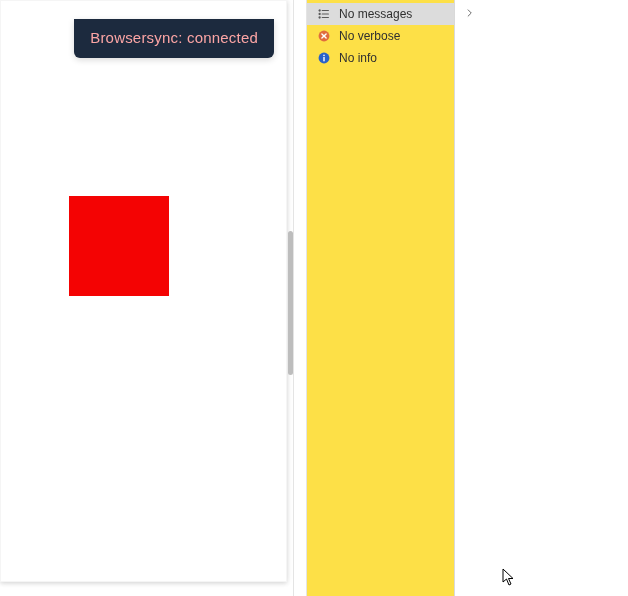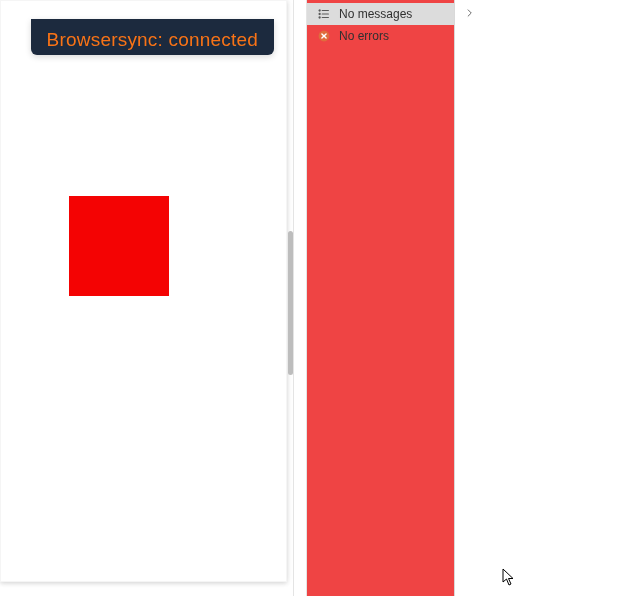--- a/index.html
+++ b/index.html
@@ -23,24 +23,24 @@
     box-shadow: 0 0 6px rgba(0,0,0,0.12), 0 2px 4px rgba(0,0,0,0.08);
     border: 1px solid rgba(0,0,0,0.04);
     margin-right: 6px;
   }
 
   .notification {
     position: absolute;
     top: 18px;
     right: 12px;
     background: #1c2a3e;
-    color: #f97316;
-    padding: 10px 16px 4px 16px;
+    color: #fca5a5;
+    padding: 10px 16px 12px 16px;
     border-radius: 0 0 6px 6px;
-    font-size: 19px;
+    font-size: 15px;
     letter-spacing: 0.2px;
     box-shadow: 0 2px 6px rgba(0,0,0,0.15);
   }
 
   .red-square {
     position: absolute;
     top: 195px;
     left: 68px;
     width: 100px;
     height: 100px;
@@ -71,21 +71,21 @@
     height: 100%;
     background: #ffffff;
     border-left: 1px solid #e4e4e4;
     border-right: 1px solid #e4e4e4;
   }
 
   
   .sidebar {
     width: 148px;
     height: 100%;
-    background: #ef4444;
+    background: #fde047;
     border-right: 1px solid #d9d9d9;
     padding-top: 3px;
   }
 
   .sidebar-row {
     display: flex;
     align-items: center;
     height: 22px;
     padding-left: 10px;
     gap: 8px;
@@ -179,24 +179,34 @@
   <div class="sidebar-row">
     <span class="icon">
       <svg viewBox="0 0 16 16" width="14" height="14">
         <circle cx="8" cy="8" r="6.2" fill="#e06c3d"></circle>
         <g stroke="#ffffff" stroke-width="1.6" stroke-linecap="round">
           <line x1="5.6" y1="5.6" x2="10.4" y2="10.4"></line>
           <line x1="10.4" y1="5.6" x2="5.6" y2="10.4"></line>
         </g>
       </svg>
     </span>
-    <span class="label">No errors</span>
-  </div>
-
-
+    <span class="label">No verbose</span>
+  </div>
+
+
+  <div class="sidebar-row">
+    <span class="icon">
+      <svg viewBox="0 0 16 16" width="14" height="14">
+        <circle cx="8" cy="8" r="6.2" fill="#2962c9"></circle>
+        <rect x="7.2" y="4.2" width="1.6" height="1.6" fill="#ffffff"></rect>
+        <rect x="7.2" y="6.8" width="1.6" height="5" fill="#ffffff"></rect>
+      </svg>
+    </span>
+    <span class="label">No info</span>
+  </div>
 
 
 </div>
 
 <div class="rest-panel">
   <div class="chevron">
     <svg viewBox="0 0 16 16" width="10" height="10">
       <path d="M5 3 L10 8 L5 13" fill="none" stroke="#6e6e6e" stroke-width="1.6" stroke-linecap="round" stroke-linejoin="round"></path>
     </svg>
   </div>

